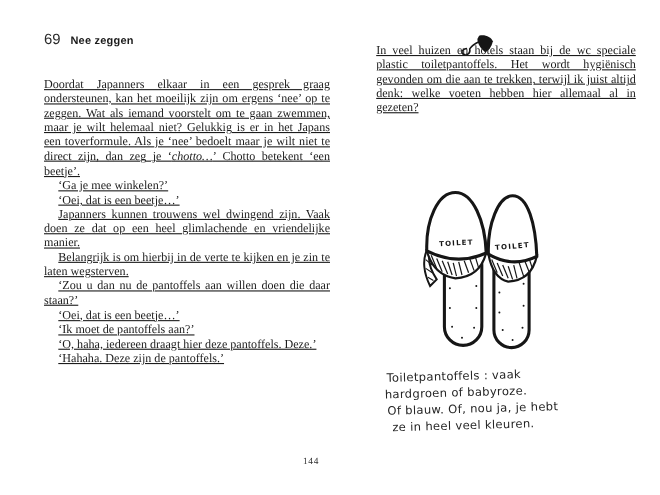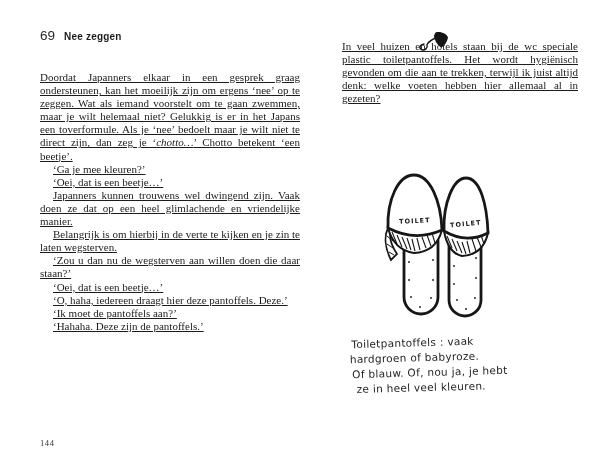--- a/index.html
+++ b/index.html
@@ -22,45 +22,45 @@
   .doodle{position:absolute;left:416px;top:28px;width:34px;height:24px;}
   .slippers{position:absolute;left:380px;top:170px;width:116px;height:152px;}
   .slippers text{font-family:"DejaVu Sans", sans-serif;font-weight:bold;fill:#161616;}
   .caption{position:absolute;left:352px;top:334px;width:225px;
     font-family:"DejaVu Sans", sans-serif;font-size:10.5px;line-height:15px;
     letter-spacing:.3px;color:#242424;transform:rotate(-1.6deg);}
   .caption div{white-space:nowrap;}
   .caption div:nth-child(2){margin-left:-2px;}
   .caption div:nth-child(4){margin-left:4px;}
   
-  .pagenum{position:absolute;top:438px;font-size:8.5px;letter-spacing:.6px;
-    color:#333;text-align:left;}
+  .pagenum{position:absolute;top:414px;font-size:8.5px;letter-spacing:.6px;
+    color:#333;text-align:right;}
   .pagenum-left{left:40px;width:250px;}
   .pagenum-right{left:342px;width:210px;}
 </style>
 </head>
 <body>
 
 <div class="spread">
 
   <div class="left-col">
     <div class="chapter-head">
       <span class="chapter-num">69</span>
       <span class="chapter-title">Nee zeggen</span>
     </div>
     <div class="bodytext">
       <p><span>Doordat Japanners elkaar in een gesprek graag ondersteunen, kan het moeilijk zijn om ergens ‘nee’ op te zeggen. Wat als iemand voorstelt om te gaan zwemmen, maar je wilt helemaal niet? Gelukkig is er in het Japans een toverformule. Als je ‘nee’ bedoelt maar je wilt niet te direct zijn, dan zeg je ‘</span><span class="it">chotto…</span><span>’ Chotto betekent ‘een beetje’.</span></p>
-      <p class="ind">‘Ga je mee kleuren?’</p>
+      <p class="ind">‘Ga je mee winkelen?’</p>
       <p class="ind">‘Oei, dat is een beetje…’</p>
       <p class="ind">Japanners kunnen trouwens wel dwingend zijn. Vaak doen ze dat op een heel glimlachende en vriendelijke manier.</p>
       <p class="ind">Belangrijk is om hierbij in de verte te kijken en je zin te laten wegsterven.</p>
-      <p class="ind">‘Zou u dan nu de wegsterven aan willen doen die daar staan?’</p>
+      <p class="ind">‘Zou u dan nu de pantoffels aan willen doen die daar staan?’</p>
       <p class="ind">‘Oei, dat is een beetje…’</p>
+      <p class="ind">‘Ik moet de pantoffels aan?’</p>
       <p class="ind">‘O, haha, iedereen draagt hier deze pantoffels. Deze.’</p>
-      <p class="ind">‘Ik moet de pantoffels aan?’</p>
       <p class="ind">‘Hahaha. Deze zijn de pantoffels.’</p>
     </div>
   </div>
   <div class="pagenum pagenum-left">144</div>
 
   <svg class="doodle" viewBox="0 0 34 24">
     <path d="M8,16 C4,16.5 2.5,20 5.5,21.5 C9,23 12,20 11,16.5 C13,13 17,11 20.5,9.5" fill="none" stroke="#151515" stroke-width="1.4" stroke-linecap="round"></path>
     <path d="M19.5,4.5 C24.5,3 30.5,5.5 32,9.5 C31,14.5 28,18.5 25,19.5 C21,16.5 18,11.5 18,7.5 Z" fill="#151515"></path>
   </svg>
 

